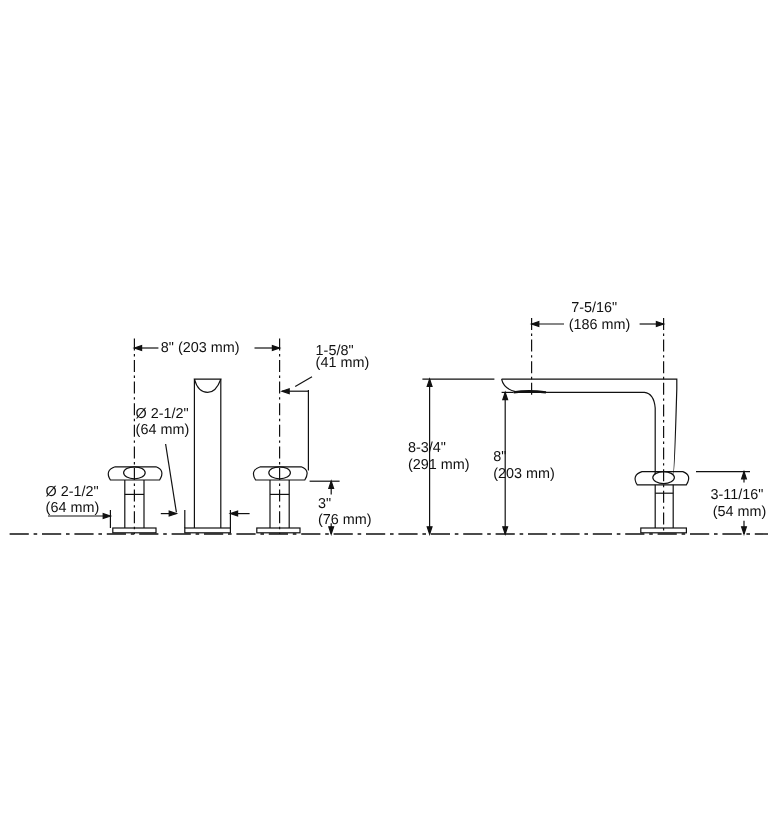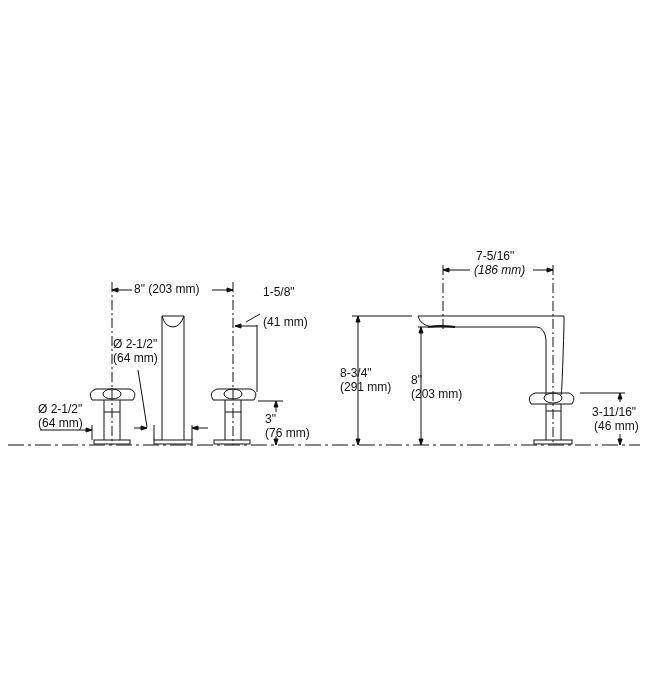--- a/index.html
+++ b/index.html
@@ -101,28 +101,28 @@
 
   <line x1="580" y1="393" x2="625" y2="393"></line>
   <line x1="620" y1="393" x2="620" y2="402"></line>
   <polygon points="620,393 618,399 622,399" fill="#111"></polygon>
   <line x1="620" y1="434" x2="620" y2="445"></line>
   <polygon points="620,445 618,439 622,439" fill="#111"></polygon>
 </svg>
 
 <div class="lbl" style="left:134px;top:283px;">8" (203 mm)</div>
 <div class="lbl" style="left:263px;top:286px;">1-5/8"</div>
-<div class="lbl" style="left:263px;top:316px;">(41 mm)</div>
+<div class="lbl" style="left:263px;top:296px;">(41 mm)</div>
 <div class="lbl" style="left:113px;top:338px;">Ø 2-1/2"</div>
 <div class="lbl" style="left:113px;top:352px;">(64 mm)</div>
 <div class="lbl" style="left:38px;top:403px;">Ø 2-1/2"</div>
 <div class="lbl" style="left:38px;top:417px;">(64 mm)</div>
 <div class="lbl" style="left:265px;top:413px;">3"</div>
 <div class="lbl" style="left:265px;top:427px;">(76 mm)</div>
 
 <div class="lbl" style="left:476px;top:250px;">7-5/16"</div>
-<div class="lbl" style="left:474px;top:264px;font-style:italic;">(186 mm)</div>
+<div class="lbl" style="left:474px;top:264px;">(186 mm)</div>
 <div class="lbl" style="left:340px;top:367px;">8-3/4"</div>
 <div class="lbl" style="left:340px;top:381px;">(291 mm)</div>
 <div class="lbl" style="left:411px;top:374px;">8"</div>
 <div class="lbl" style="left:411px;top:388px;text-align:right;">(203 mm)</div>
 <div class="lbl" style="left:592px;top:406px;">3-11/16"</div>
-<div class="lbl" style="left:594px;top:420px;">(46 mm)</div>
+<div class="lbl" style="left:594px;top:420px;">(54 mm)</div>
 
 </body></html>

